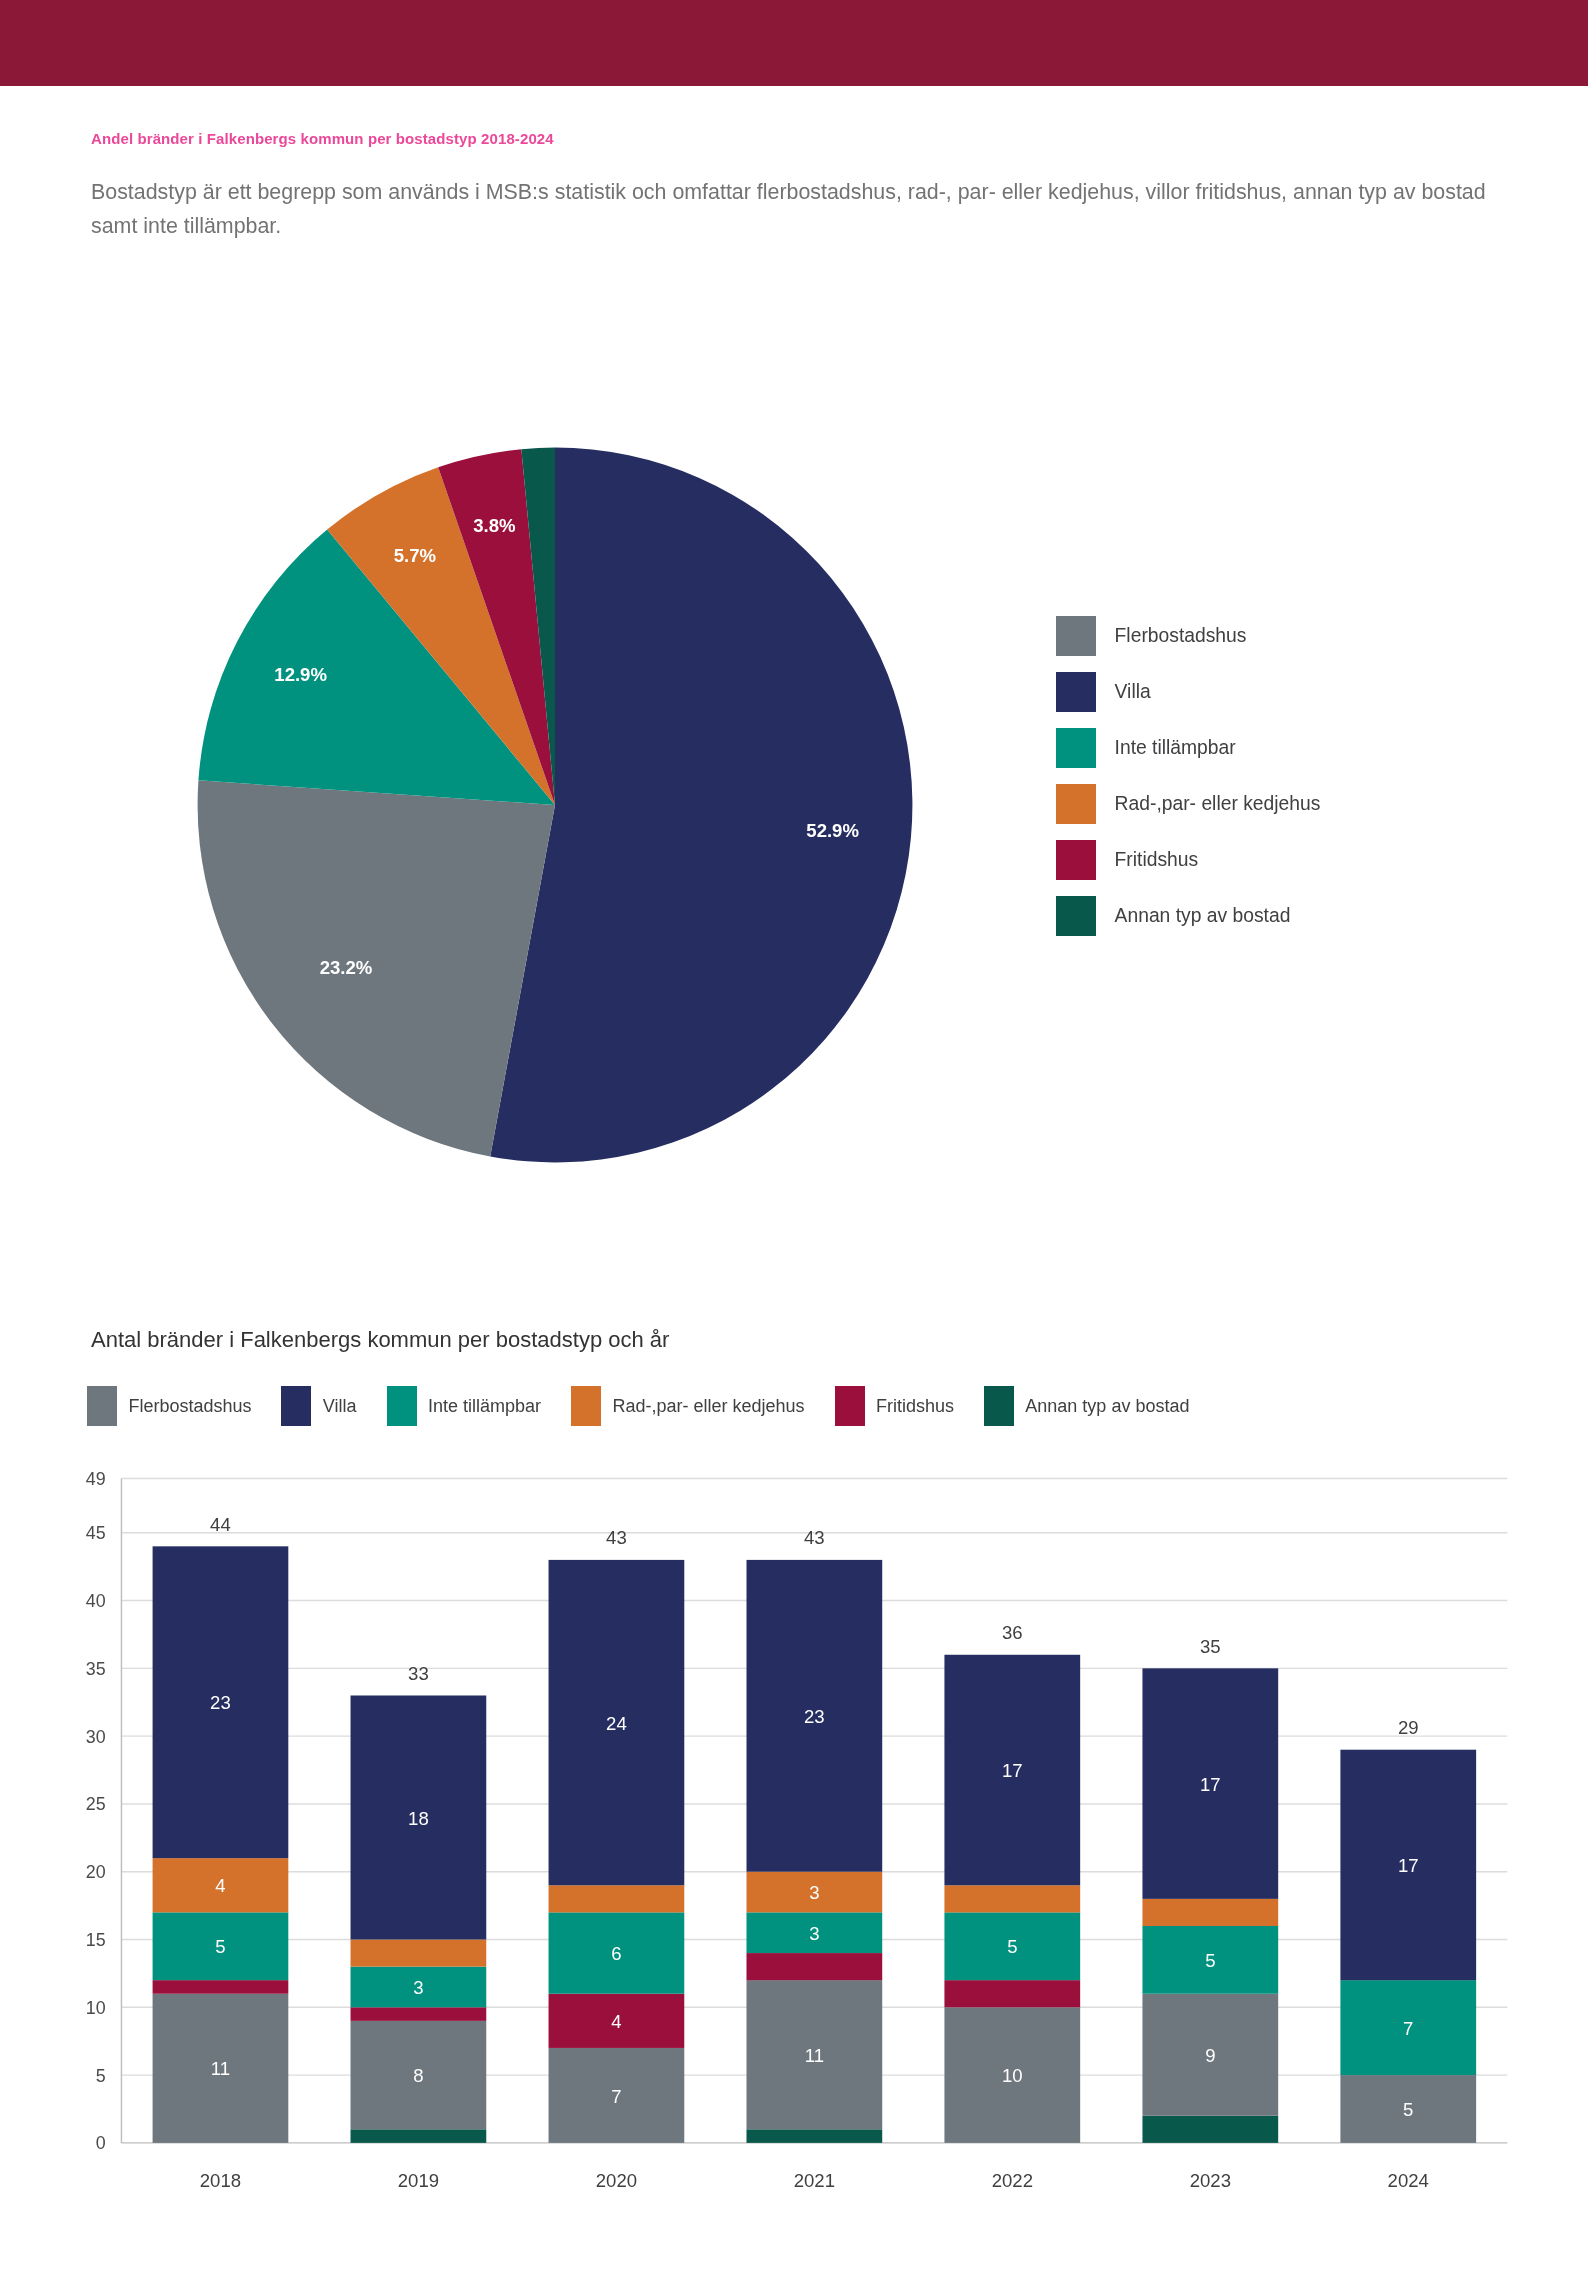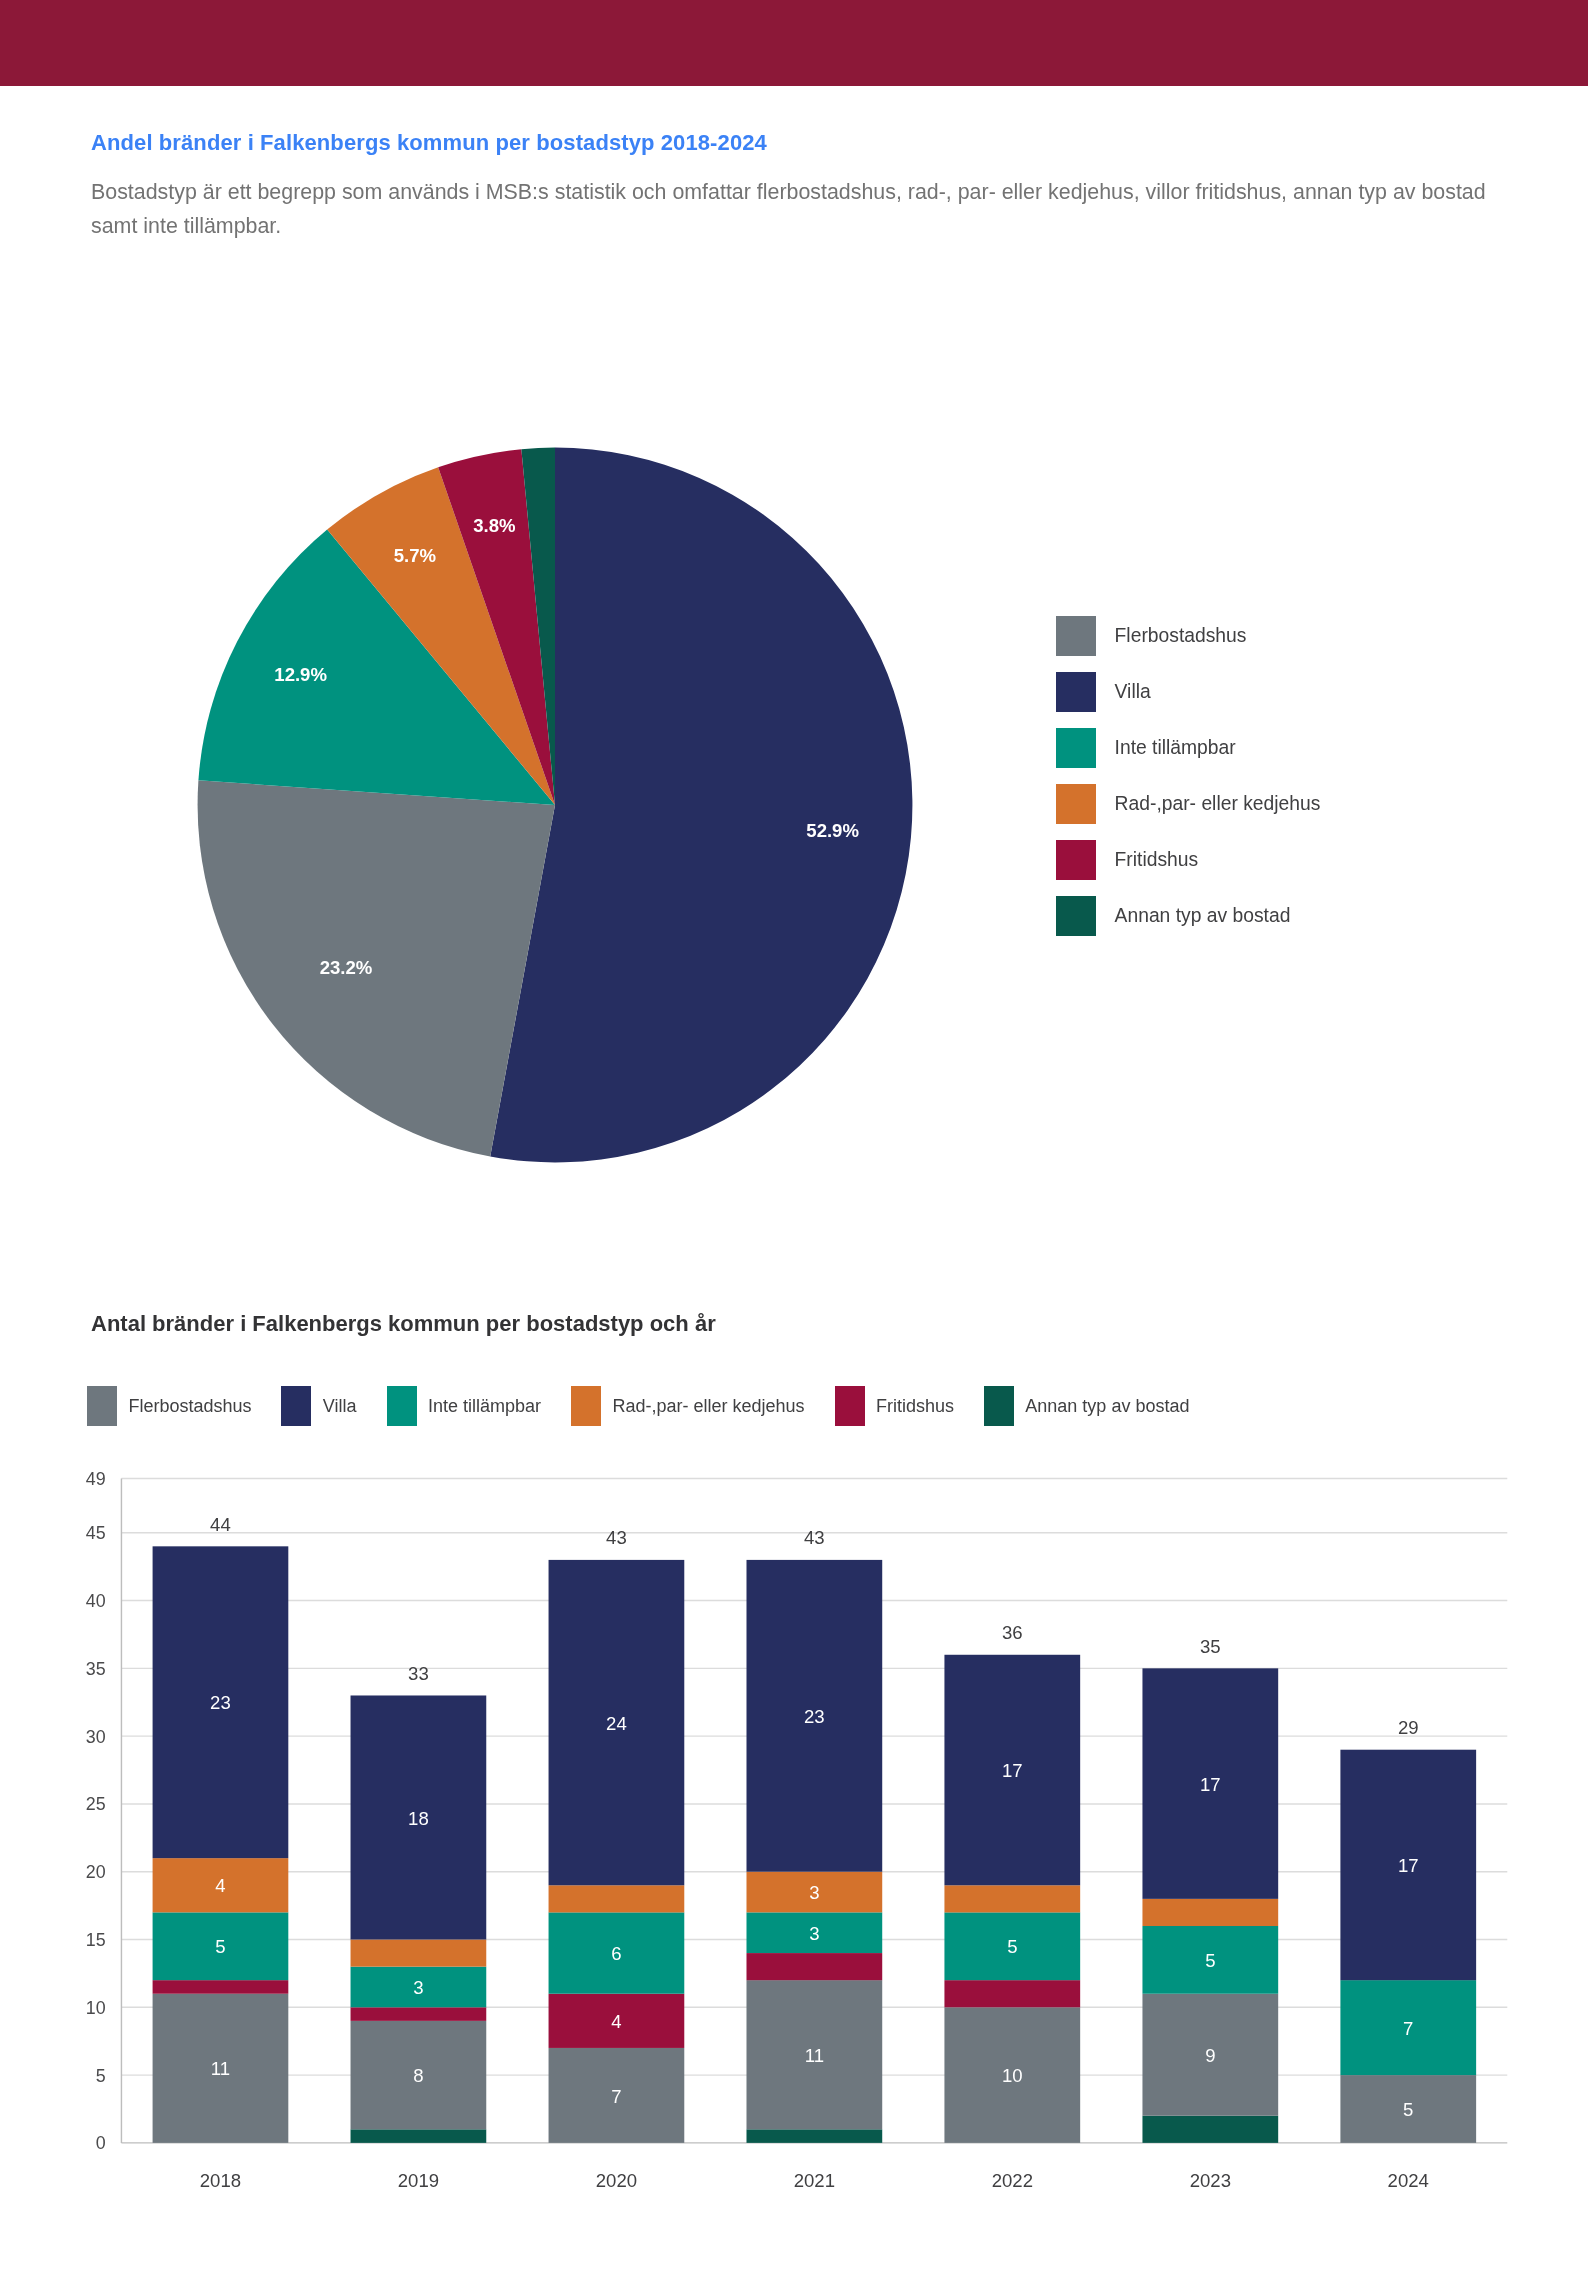--- a/index.html
+++ b/index.html
@@ -29,23 +29,23 @@
   .page {
     position: absolute;
     top: 86px; left: 0;
     width: 1588px;
   }
 
   .h-title {
     position: absolute;
     left: 91px;
     top: 44px;
-    font-size: 22px;
+    font-size: 15px;
     font-weight: bold;
-    color: #3b82f6;
+    color: #ec4899;
     letter-spacing: 0.1px;
     white-space: nowrap;
   }
   .h-sub {
     position: absolute;
     left: 91px;
     top: 89px;
     width: 1415px;
     font-size: 21.4px;
     line-height: 34px;
@@ -102,23 +102,23 @@
   .bar-block {
     position: absolute;
     left: 0;
     top: 1207px;
     width: 1588px;
     height: 1000px;
   }
   .bar-title {
     position: absolute;
     left: 91px;
-    top: 18px;
+    top: 34px;
     font-size: 22px;
-    font-weight: bold;
+    font-weight: normal;
     color: #333335;
     white-space: nowrap;
   }
   .bar-legend {
     position: absolute;
     left: 87px;
     top: 93px;
     display: flex;
     align-items: center;
   }

